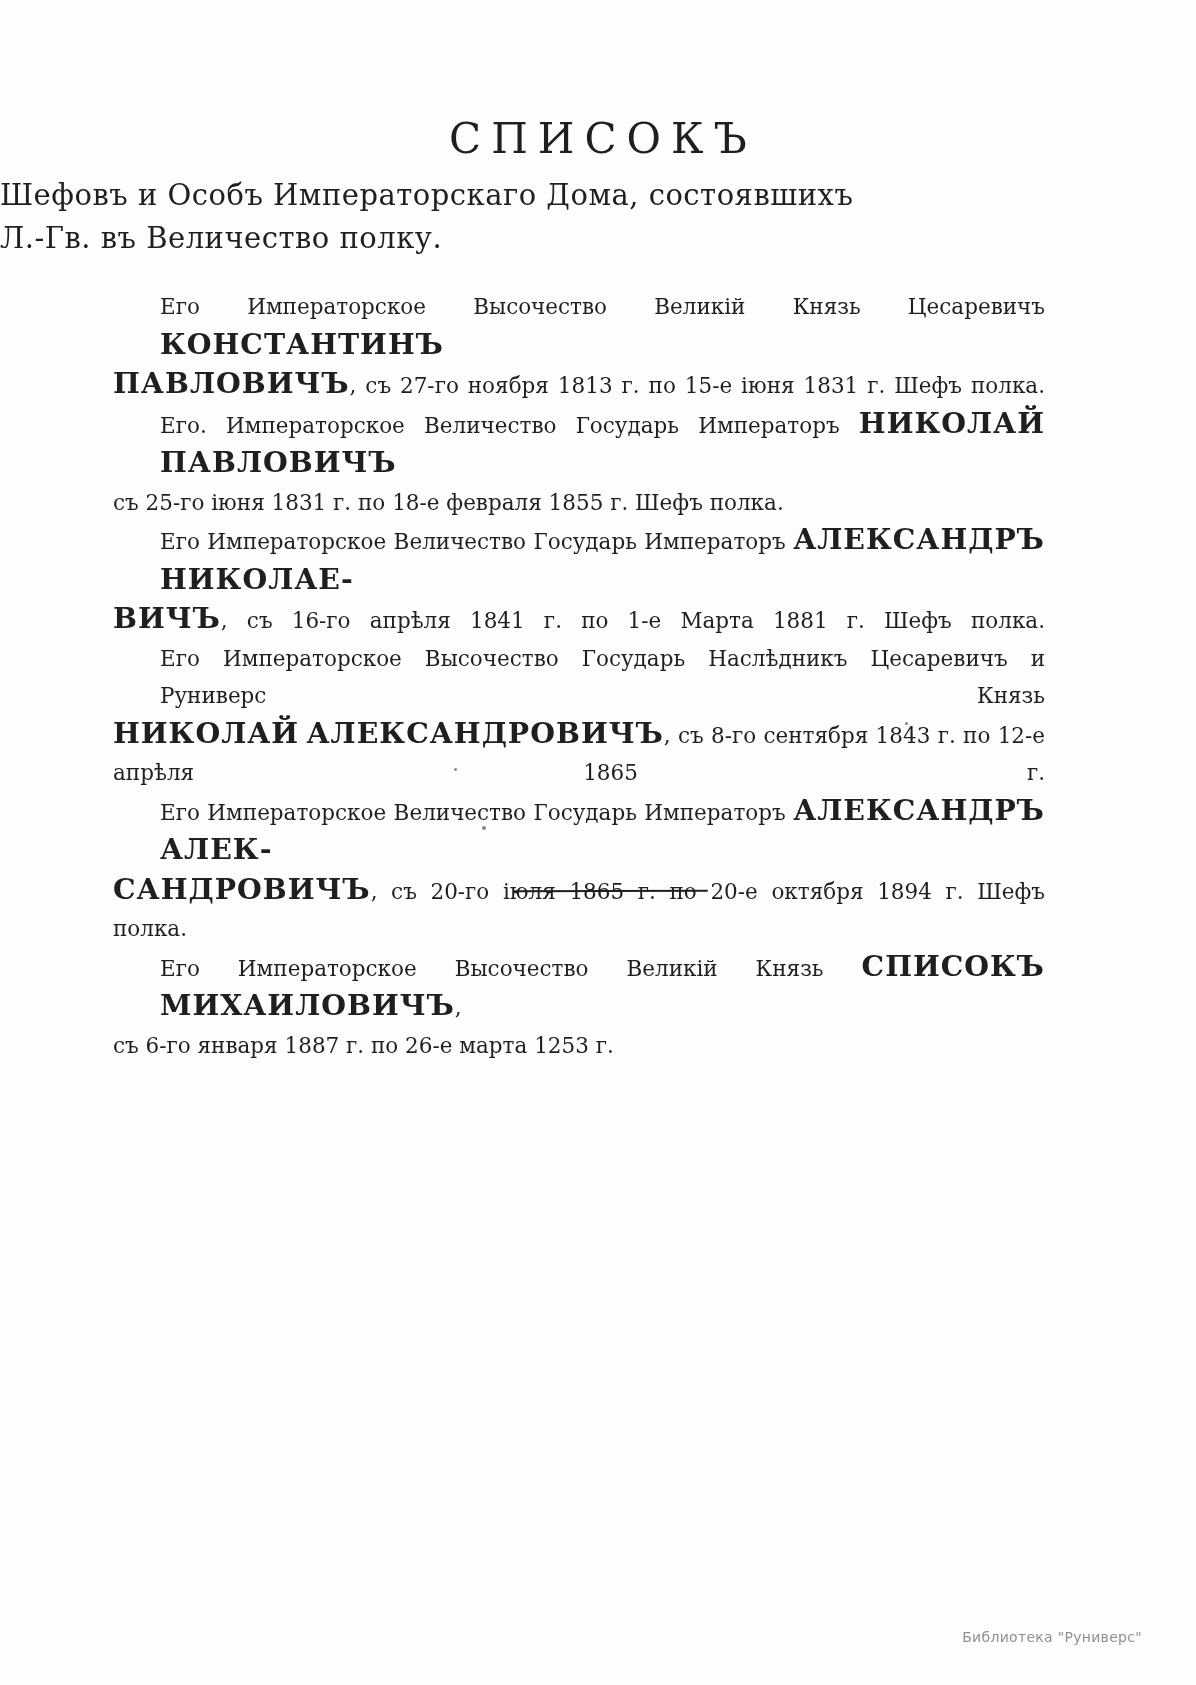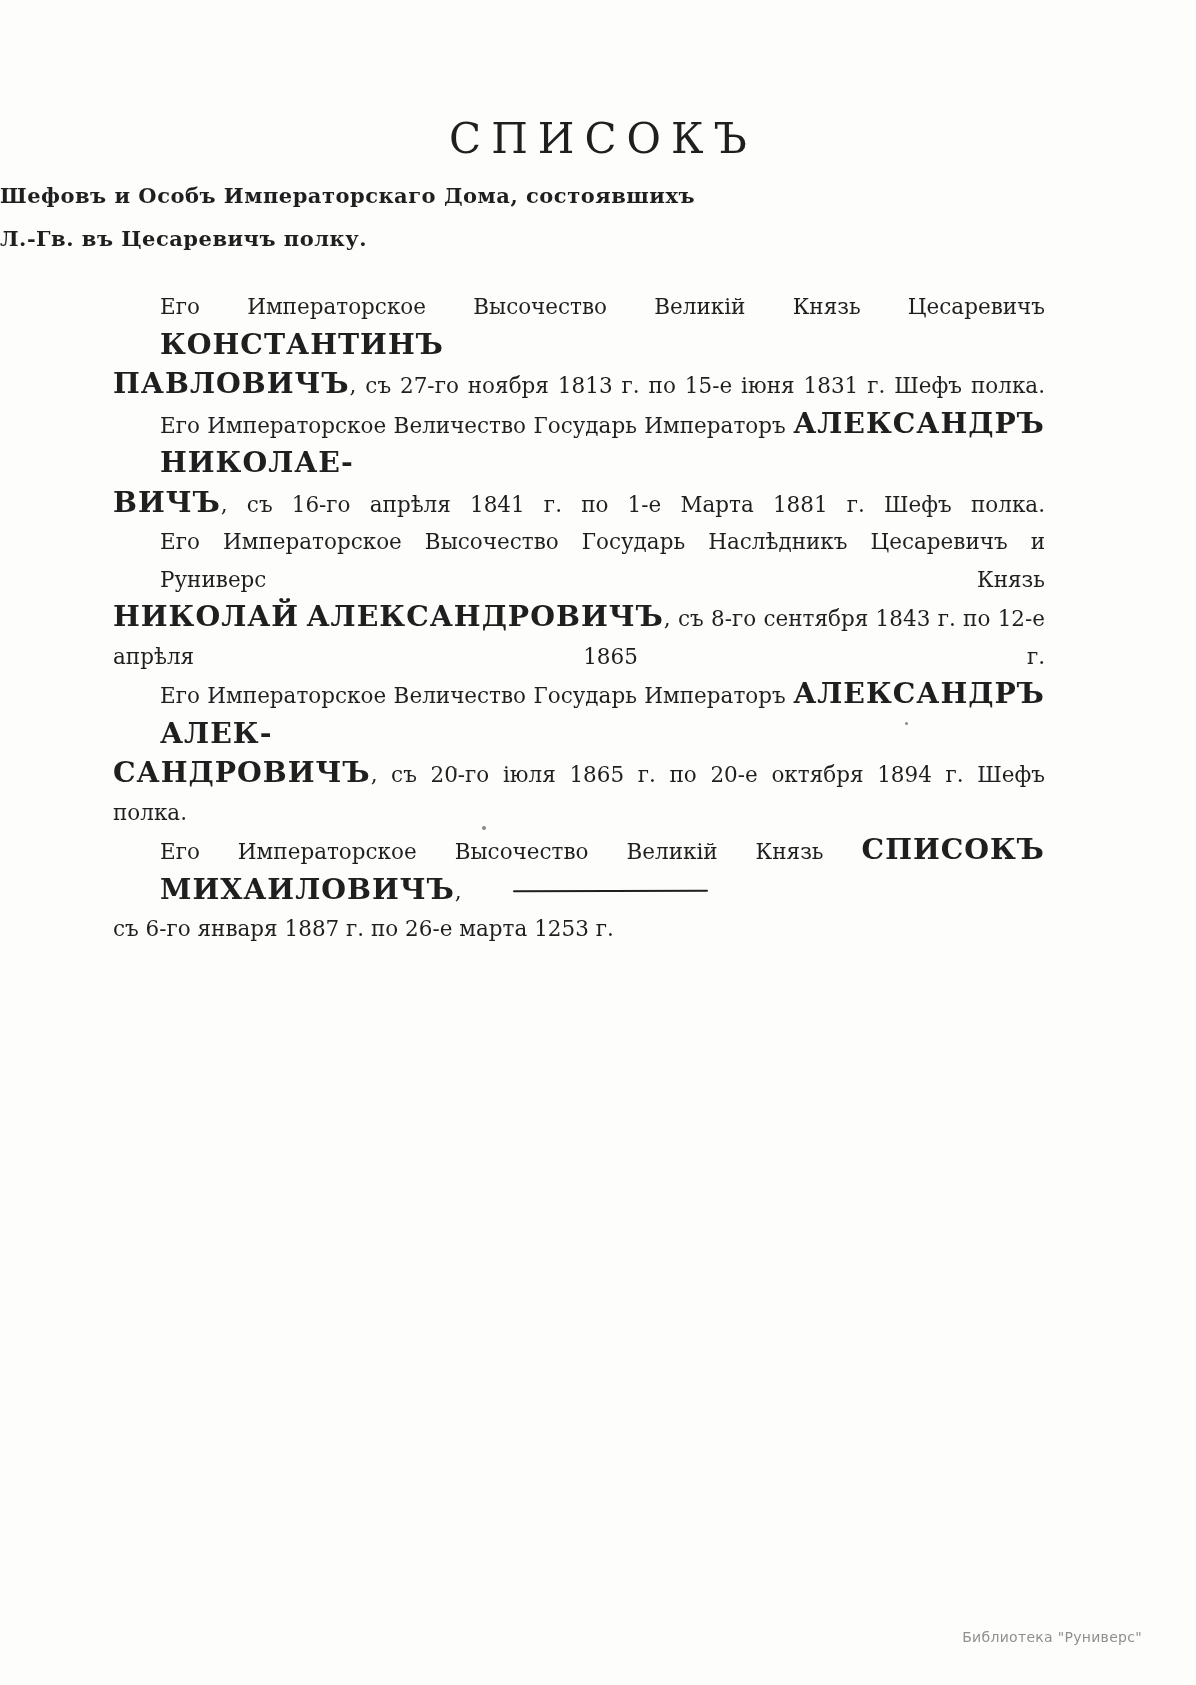--- a/index.html
+++ b/index.html
@@ -30,23 +30,23 @@
     font-weight:normal;
     letter-spacing:10px;
     color:var(--ink);
     text-indent:10px; 
     white-space:nowrap;
   }
   .doc-subtitle{
     position:absolute;
     top:174px; left:0; right:12px;
     text-align:center;
-    font-size:21px;
+    font-size:29px;
     line-height:43px;
-    font-weight:bold;
+    font-weight:normal;
     letter-spacing:0.5px;
     color:var(--ink);
   }
   
   .body-text{
     position:absolute;
     top:288px;
     left:113px;
     width:932px;
     font-size:21.5px;
@@ -97,30 +97,34 @@
 </style>
 </head>
 <body>
 
 <div class="page">
 
   <h1 class="doc-title">СПИСОКЪ</h1>
 
   <div class="doc-subtitle">
     <span class="line">Шефовъ и Особъ Императорскаго Дома, состоявшихъ</span>
-    <span class="line">Л.-Гв. въ Цесаревичъ полку.</span>
+    <span class="line">Л.-Гв. въ Величество полку.</span>
   </div>
 
   <div class="body-text">
 
     <p class="par">
       <span class="line first jl">Его Императорское Высочество Великій Князь Цесаревичъ <span class="caps">КОНСТАНТИНЪ</span></span>
       <span class="line jl"><span class="caps">ПАВЛОВИЧЪ</span>, съ 27-го ноября 1813 г. по 15-е іюня 1831 г. Шефъ полка.</span>
     </p>
 
+    <p class="par">
+      <span class="line first jl">Его. Императорское Величество Государь Императоръ <span class="caps">НИКОЛАЙ</span> <span class="caps">ПАВЛОВИЧЪ</span></span>
+      <span class="line">съ 25-го іюня 1831 г. по 18-е февраля 1855 г. Шефъ полка.</span>
+    </p>
 
     <p class="par">
       <span class="line first jl">Его Императорское Величество Государь Императоръ <span class="caps">АЛЕКСАНДРЪ</span> <span class="caps">НИКОЛАЕ-</span></span>
       <span class="line jl"><span class="caps">ВИЧЪ</span>, съ 16-го апрѣля 1841 г. по 1-е Марта 1881 г. Шефъ полка.</span>
     </p>
 
     <p class="par">
       <span class="line first jl">Его Императорское Высочество Государь Наслѣдникъ Цесаревичъ и Руниверс Князь</span>
       <span class="line jl"><span class="caps">НИКОЛАЙ</span> <span class="caps">АЛЕКСАНДРОВИЧЪ</span>, съ 8-го сентября 1843 г. по 12-е апрѣля 1865 г.</span>
     </p>

